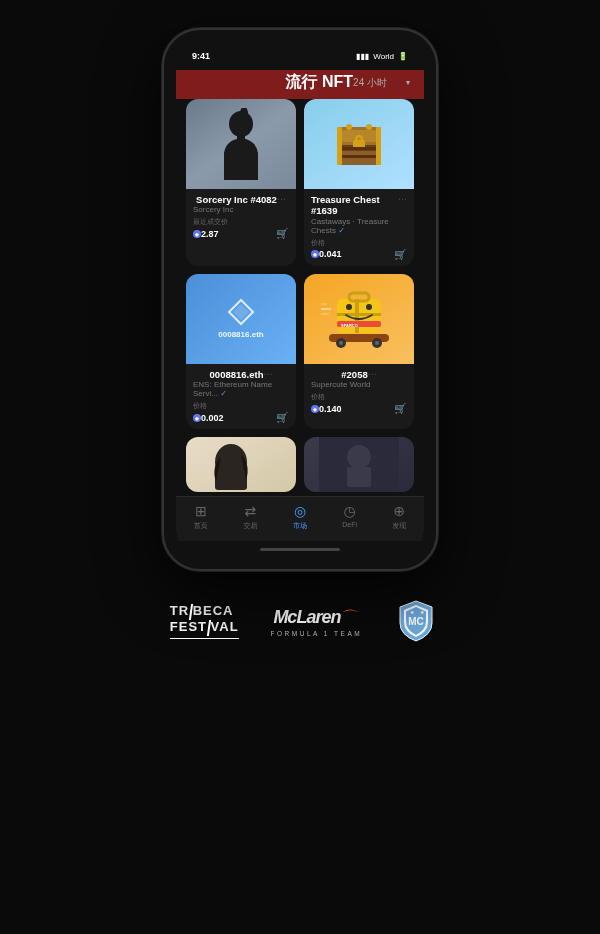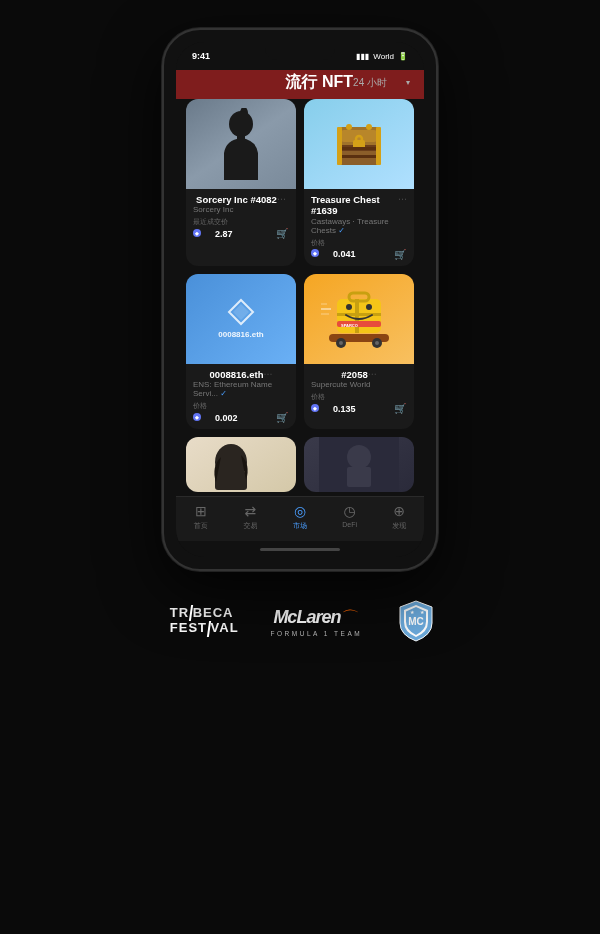--- a/index.html
+++ b/index.html
@@ -232,22 +232,22 @@
     .price-label {
       font-size: 7px;
       color: #666;
       margin-bottom: 1px;
     }
     .price-value {
       font-size: 9px;
       font-weight: 700;
       color: #fff;
       display: flex;
-      align-items: flex-start;
-      gap: 14px;
+      align-items: center;
+      gap: 0;
     }
     .eth-icon {
       width: 8px;
       height: 8px;
       background: #6275f5;
       border-radius: 50%;
       display: inline-flex;
       align-items: center;
       justify-content: center;
       font-size: 5px;
@@ -339,21 +339,21 @@
     .footer-branding {
       display: flex;
       align-items: center;
       justify-content: center;
       gap: 32px;
       margin-top: 28px;
     }
 
     .brand-tribeca {
       display: flex;
-      flex-direction: row;
+      flex-direction: column;
       align-items: flex-start;
       margin-left: 8px;
     }
 
     .brand-mclaren {
       display: flex;
       flex-direction: column;
       align-items: center;
       text-align: center;
     }
@@ -545,21 +545,21 @@
           <div class="nft-info">
             <div class="nft-name-row-full">
               <span class="nft-name">#2058</span>
               <span class="dots-icon">⋯</span>
             </div>
             <div class="nft-collection">Supercute World</div>
             <div class="price-label">价格</div>
             <div class="nft-price-row">
               <div class="price-value">
                 <span class="eth-icon">◆</span>
-                <span>0.135</span>
+                <span>0.140</span>
               </div>
               <span class="cart-icon">🛒</span>
             </div>
           </div>
         </div>
       </div>
 
       <div class="nft-grid-partial" style="margin-top:8px;">
         <div class="nft-card-partial">
           <div class="nft-img-5">

